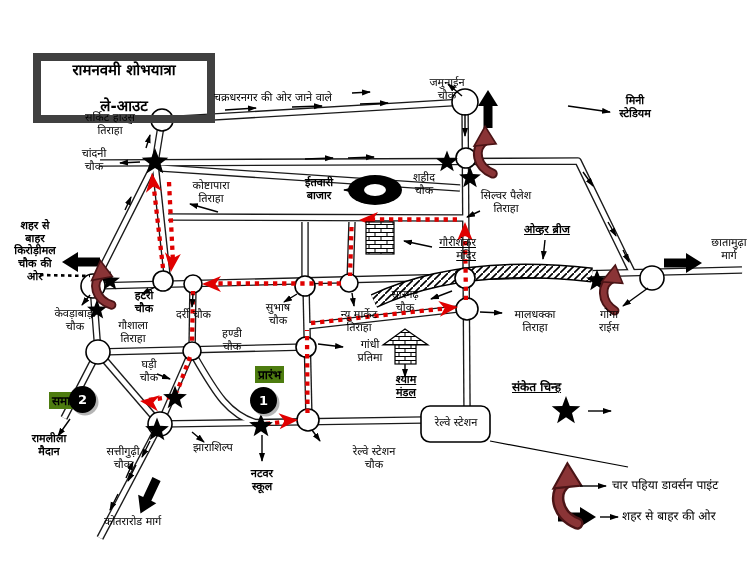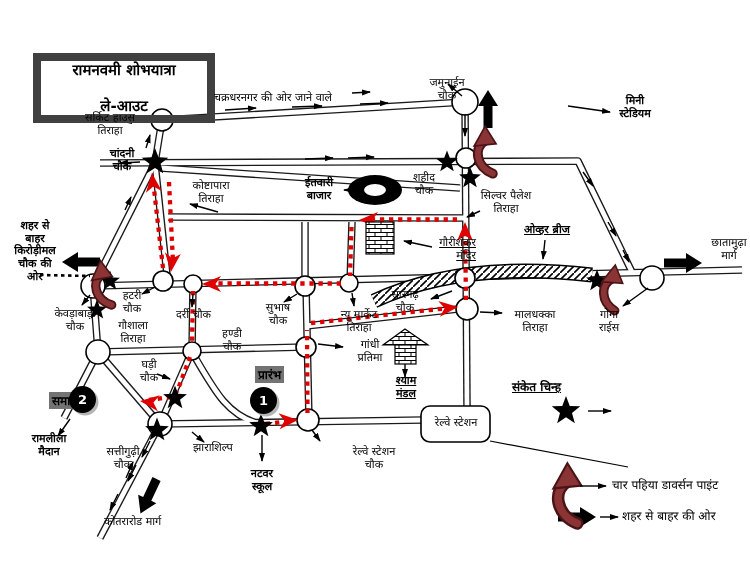--- a/index.html
+++ b/index.html
@@ -4,21 +4,21 @@
 <style>
   html,body{margin:0;padding:0;background:#fff;}
   #stage{position:relative;width:750px;height:579px;background:#fff;overflow:hidden;
          font-family:"DejaVu Sans","Liberation Sans",sans-serif;color:#000;}
   #mapsvg{position:absolute;left:0;top:0;}
   .lbl{position:absolute;font-size:11px;line-height:1.15;text-align:center;
        white-space:pre-line;color:#000;}
   .nw{white-space:nowrap;}
   .b{font-weight:bold;}
   .u{text-decoration:underline;}
-  .green{background:#737373;font-weight:bold;padding:0 3px;font-size:12px;}
+  .green{background:#4d7c0f;font-weight:bold;padding:0 3px;font-size:12px;}
   .disc{position:absolute;width:27px;height:27px;border-radius:50%;background:#000;
         color:#fff;font-weight:bold;font-size:13px;display:flex;align-items:center;
         justify-content:center;box-shadow:2.5px 2.5px 0 #b5b5b5;}
   #titlebox{position:absolute;left:33px;top:53px;width:166px;height:54px;border:8px solid #404040;
         display:flex;flex-direction:column;align-items:center;justify-content:center;
         font-weight:bold;font-size:15px;line-height:1.35;gap:16px;}
   #stationlbl{position:absolute;left:423px;top:414px;width:66px;text-align:center;font-size:11px;}
 </style>
 </head>
 <body>
@@ -246,21 +246,21 @@
   <span>ले-आउट</span>
 </div>
 
 <div class="lbl" style="left:78px;top:112px;width:64px;">सर्किट हाउस
 तिराहा</div>
 <div class="lbl nw" style="left:214px;top:92px;">चक्रधरनगर की ओर जाने वाले</div>
 <div class="lbl" style="left:418px;top:77px;width:58px;">जमुनाईन
 चौक</div>
 <div class="lbl b" style="left:606px;top:95px;width:58px;">मिनी
 स्टेडियम</div>
-<div class="lbl" style="left:100px;top:148px;width:44px;font-weight:bold;">चांदनी
+<div class="lbl" style="left:72px;top:148px;width:44px;">चांदनी
 चौक</div>
 <div class="lbl" style="left:180px;top:180px;width:62px;">कोष्टापारा
 तिराहा</div>
 <div class="lbl b" style="left:296px;top:177px;width:46px;">ईतवारी
 बाजार</div>
 <div class="lbl" style="left:404px;top:172px;width:40px;">शहीद
 चौक</div>
 <div class="lbl" style="left:476px;top:190px;width:60px;">सिल्वर पैलेश
 तिराहा</div>
 <div class="lbl b u nw" style="left:524px;top:224px;">ओव्हर ब्रीज</div>
@@ -268,40 +268,40 @@
 मंदिर</div>
 <div class="lbl" style="left:704px;top:237px;width:50px;">छातामुढ़ा
 मार्ग</div>
 <div class="lbl b" style="left:8px;top:220px;width:54px;">शहर से
 बाहर
 किरोड़ीमल
 चौक की
 ओर</div>
 <div class="lbl" style="left:46px;top:308px;width:58px;">केवड़ाबाड़ी
 चौक</div>
-<div class="lbl" style="left:113px;top:290px;width:38px;">हटरी
+<div class="lbl" style="left:125px;top:290px;width:38px;font-weight:bold;">हटरी
 चौक</div>
 <div class="lbl" style="left:110px;top:320px;width:46px;">गौशाला
 तिराहा</div>
 <div class="lbl nw" style="left:176px;top:309px;">दर्री चौक</div>
 <div class="lbl" style="left:211px;top:328px;width:42px;">हण्डी
 चौक</div>
 <div class="lbl" style="left:256px;top:302px;width:44px;">सुभाष
 चौक</div>
 <div class="lbl" style="left:329px;top:309px;width:60px;">न्यू मार्केट
 तिराहा</div>
 <div class="lbl" style="left:380px;top:289px;width:50px;">सारंगढ़
 चौक</div>
 <div class="lbl" style="left:504px;top:309px;width:62px;">मालधक्का
 तिराहा</div>
 <div class="lbl" style="left:588px;top:309px;width:42px;">गोगा
 राईस</div>
 <div class="lbl" style="left:347px;top:339px;width:46px;">गांधी
 प्रतिमा</div>
-<div class="lbl b u" style="left:386px;top:374px;width:40px;font-family:Liberation Serif, serif;">श्याम
+<div class="lbl b u" style="left:386px;top:374px;width:40px;">श्याम
 मंडल</div>
 <div class="lbl" style="left:131px;top:359px;width:36px;">घड़ी
 चौक</div>
 <div class="lbl b" style="left:22px;top:433px;width:54px;">रामलीला
 मैदान</div>
 <div class="lbl" style="left:96px;top:446px;width:54px;">सत्तीगुढ़ी
 चौक</div>
 <div class="lbl nw" style="left:104px;top:516px;">कोतरारोड मार्ग</div>
 <div class="lbl nw" style="left:193px;top:442px;">झाराशिल्प</div>
 <div class="lbl b" style="left:238px;top:468px;width:48px;">नटवर

